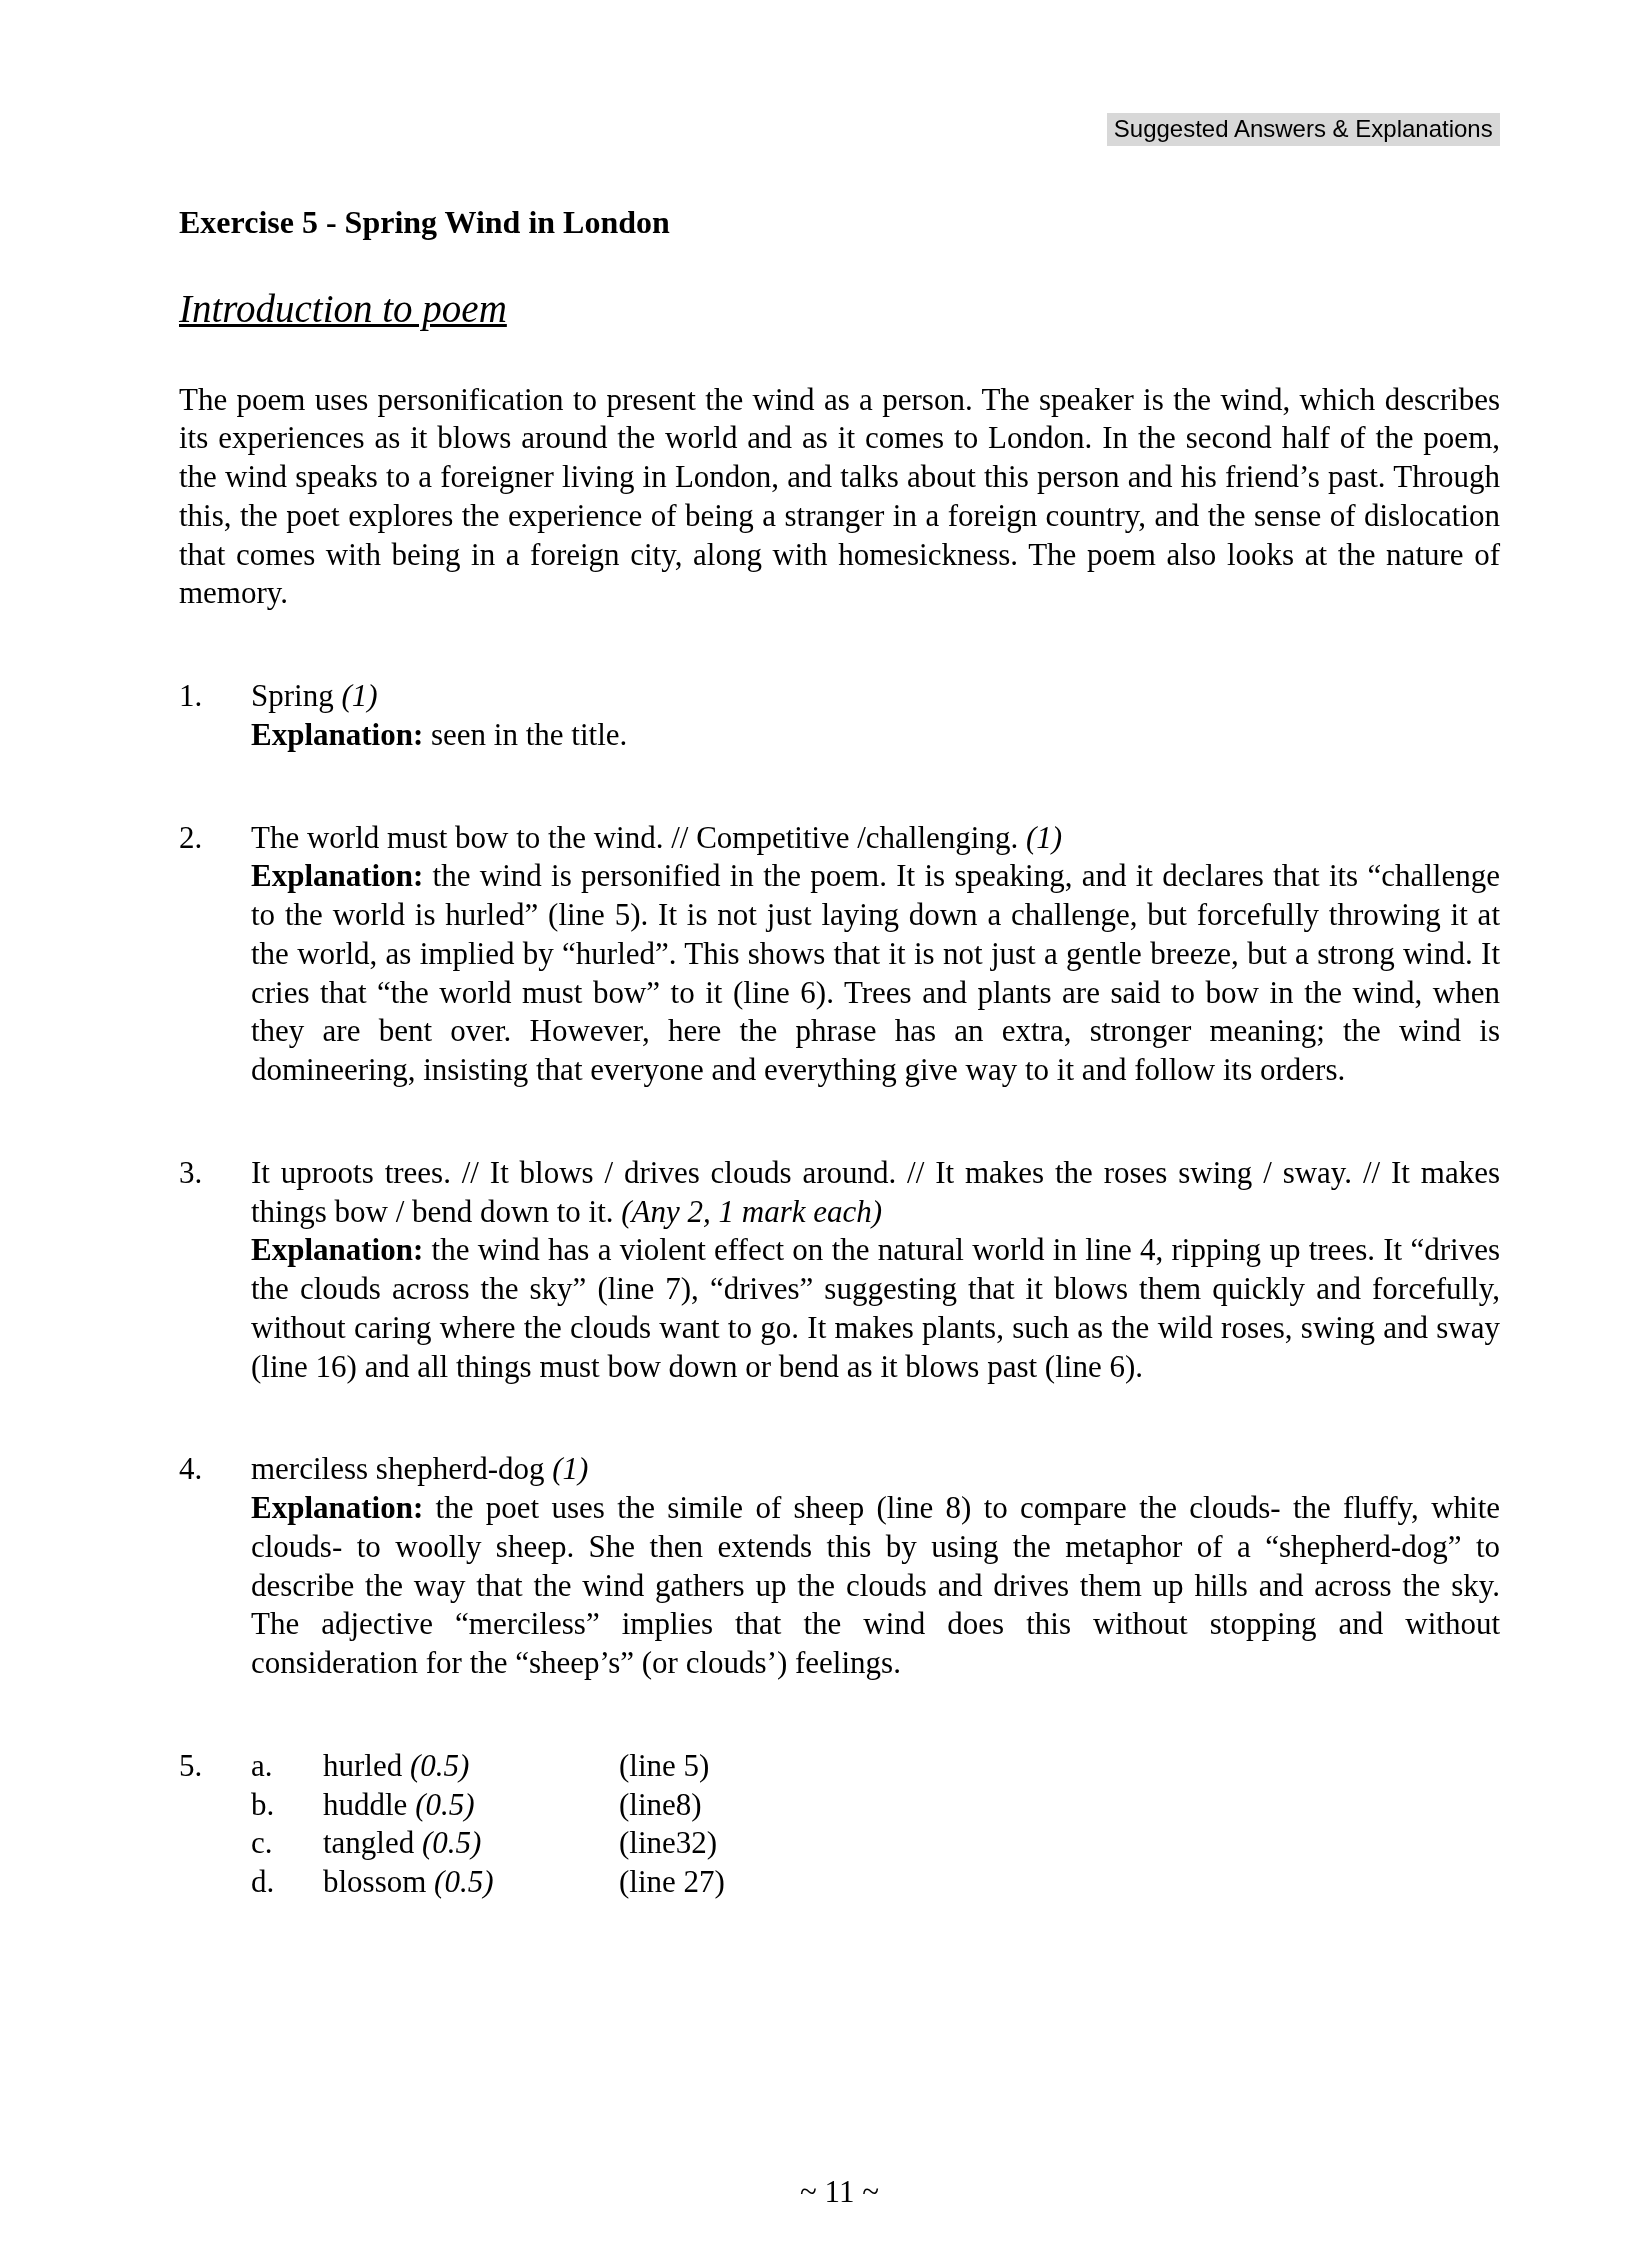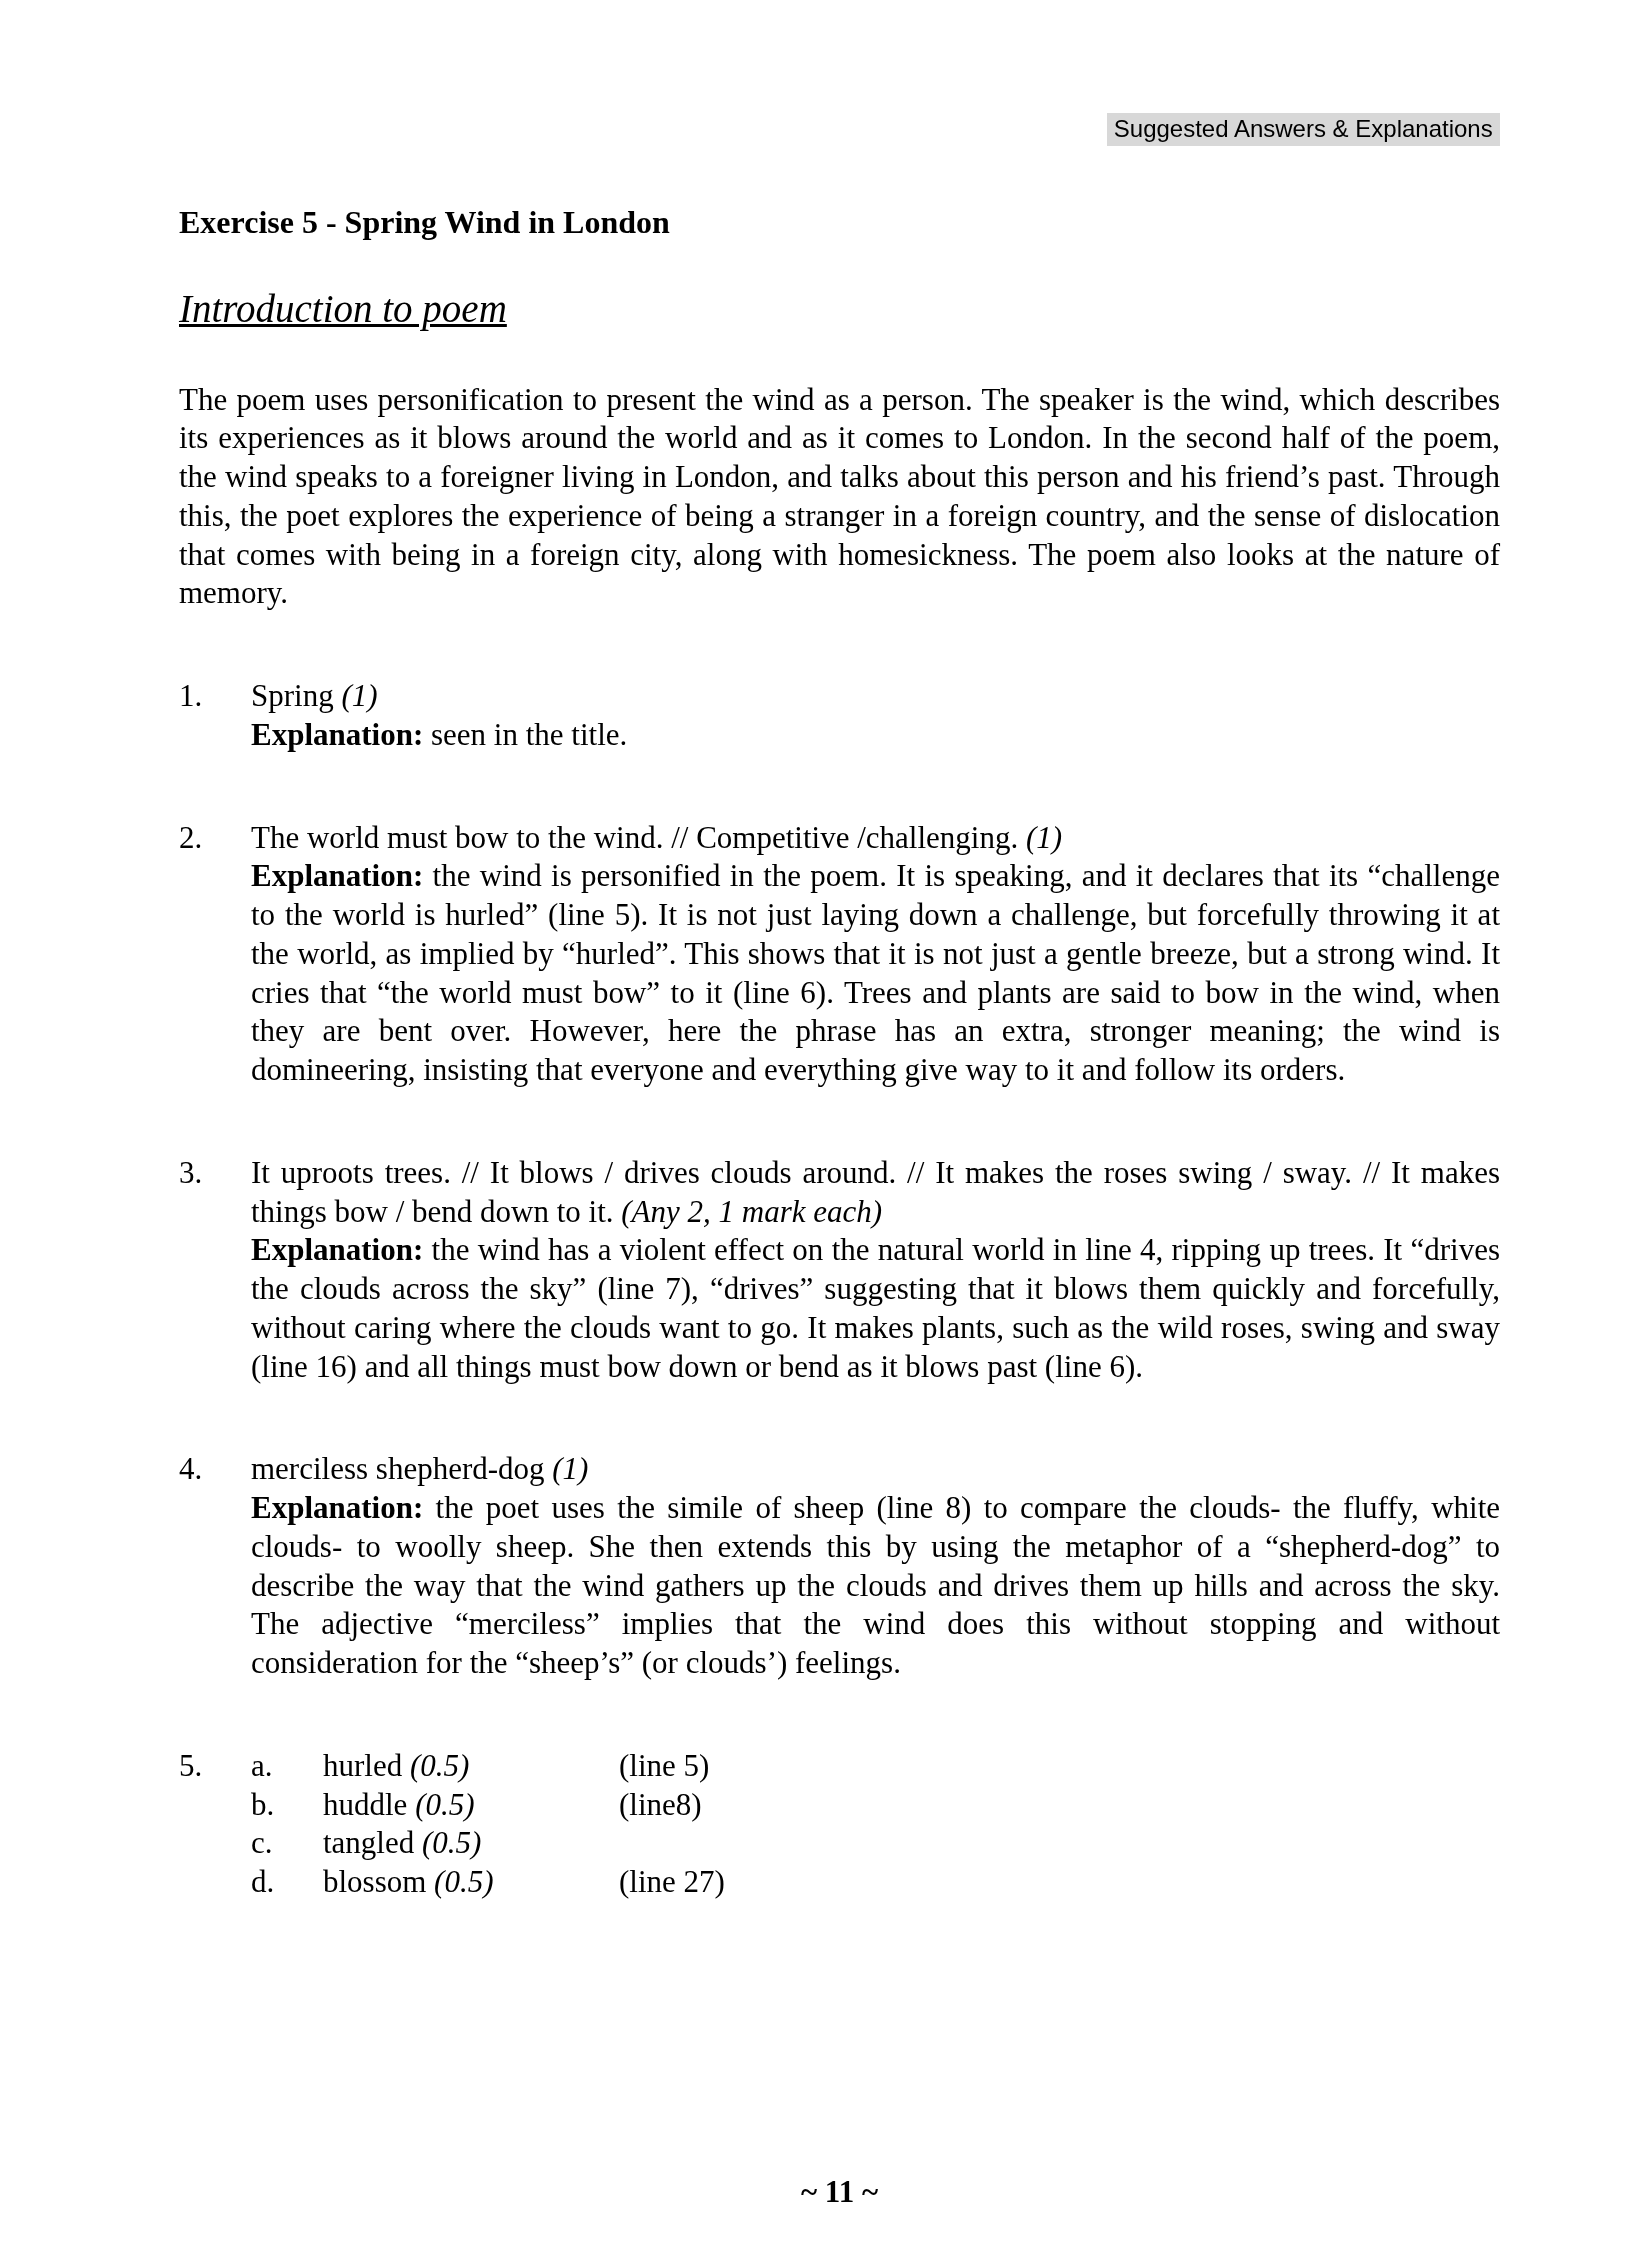--- a/index.html
+++ b/index.html
@@ -58,21 +58,20 @@
   .q5-row { display: flex; }
   .q5-letter { width: 72px; flex: none; }
   .q5-word { width: 296px; flex: none; }
   .q5-line { flex: 1; }
   .footer {
     position: absolute;
     bottom: 38px;
     left: 179px;
     right: 146px;
     text-align: center;
-    font-weight: bold;
   }
 </style>
 </head>
 <body>
 
 <div class="page">
 
   <div class="header-row">
     <span class="header-tag">Suggested Answers &amp; Explanations</span>
   </div>
@@ -127,20 +126,21 @@
 
       <div class="q5-row">
         <span class="q5-letter">b.</span>
         <span class="q5-word"><span>huddle</span> <span class="marks">(0.5)</span></span>
         <span class="q5-line">(line8)</span>
       </div>
 
       <div class="q5-row">
         <span class="q5-letter">c.</span>
         <span class="q5-word"><span>tangled</span> <span class="marks">(0.5)</span></span>
+        <span class="q5-line">(line32)</span>
       </div>
 
       <div class="q5-row">
         <span class="q5-letter">d.</span>
         <span class="q5-word"><span>blossom</span> <span class="marks">(0.5)</span></span>
         <span class="q5-line">(line 27)</span>
       </div>
 
     </div>
   </section>

